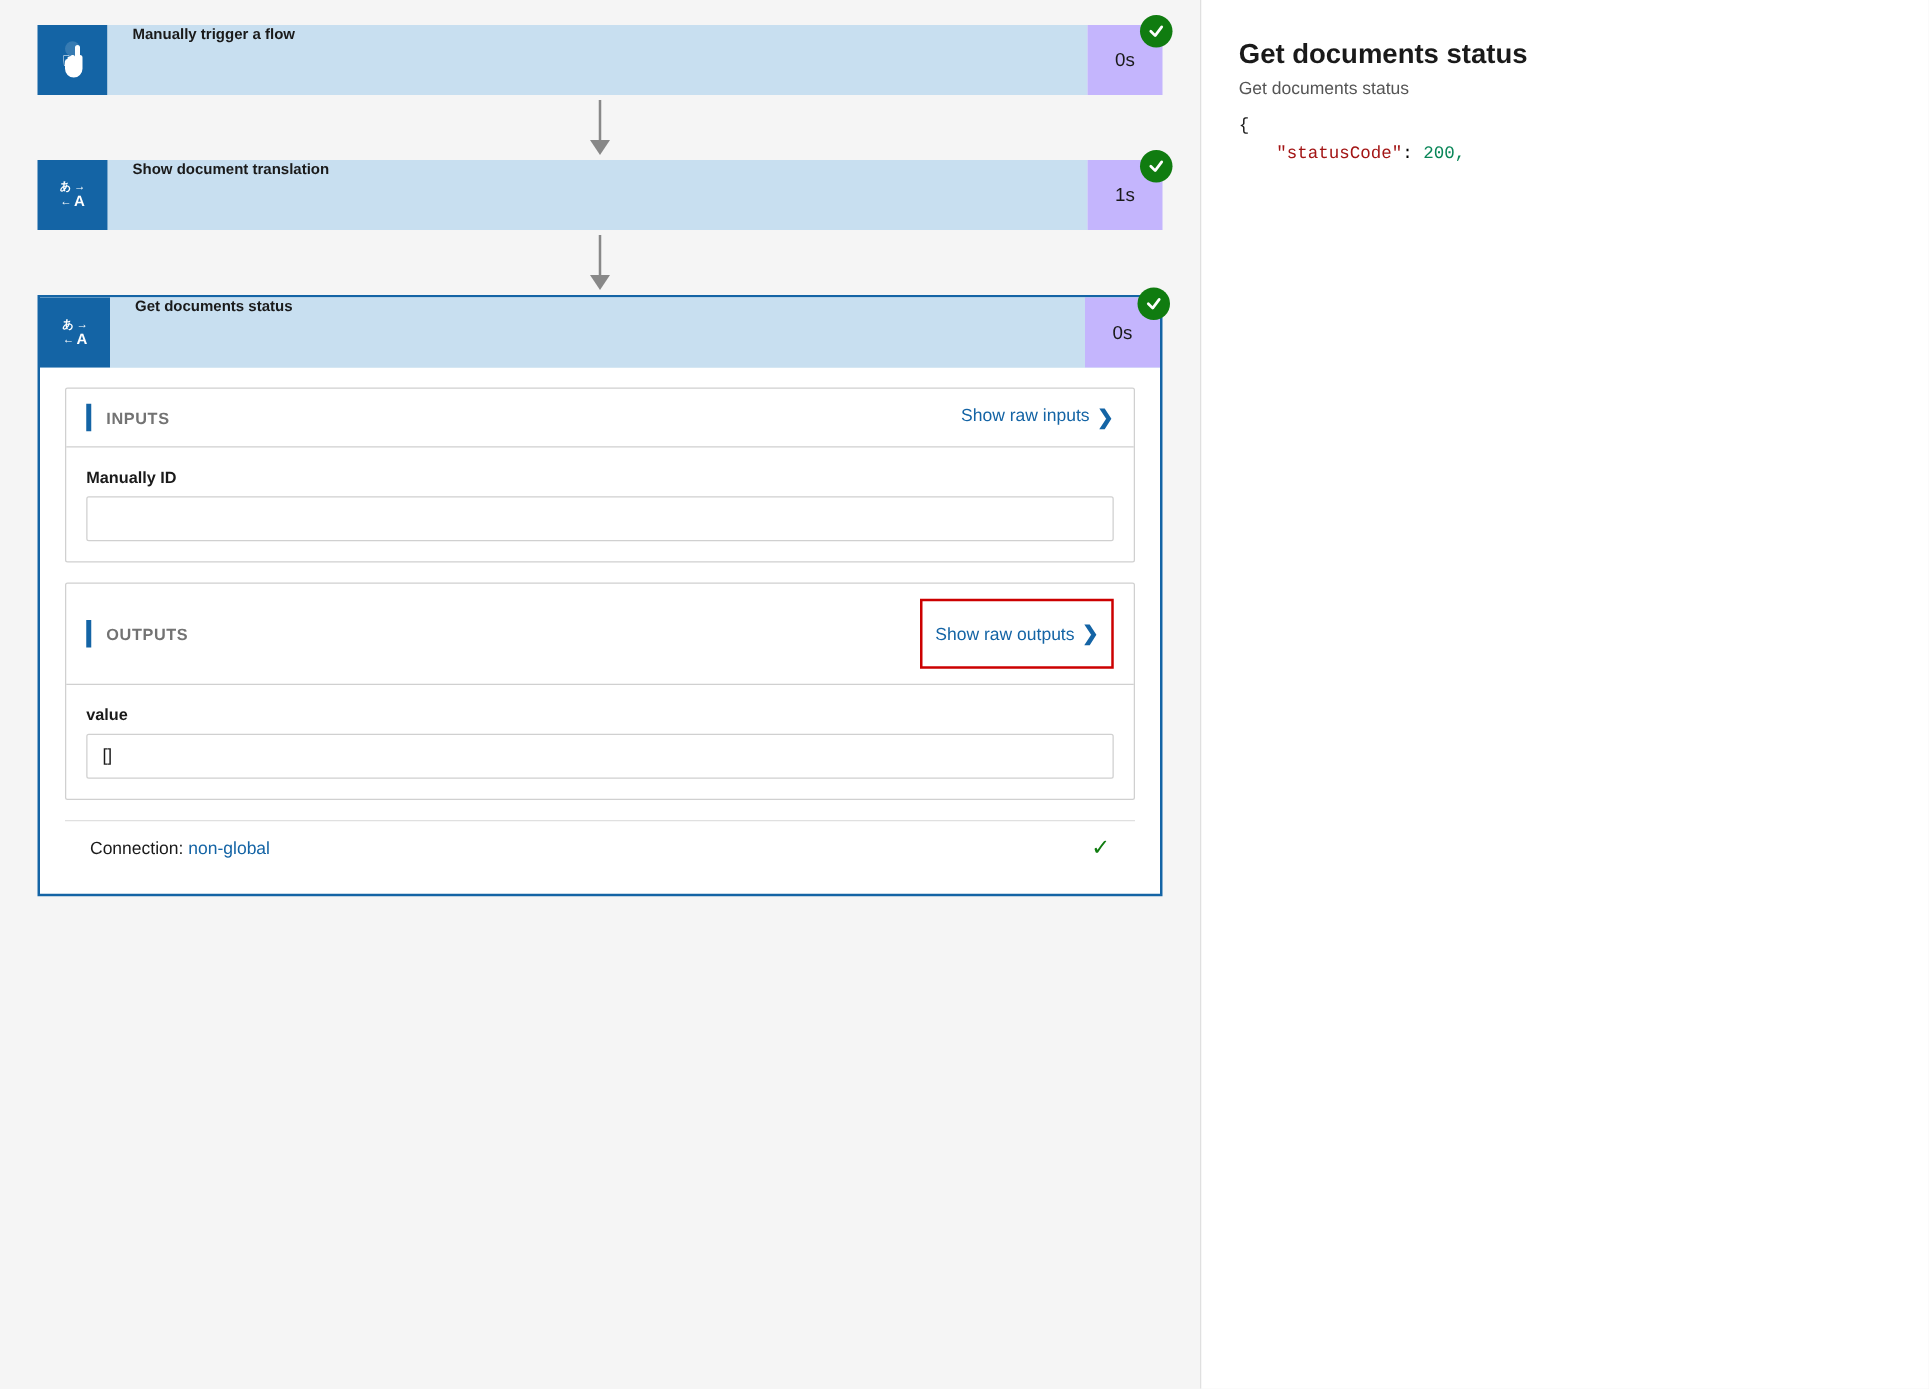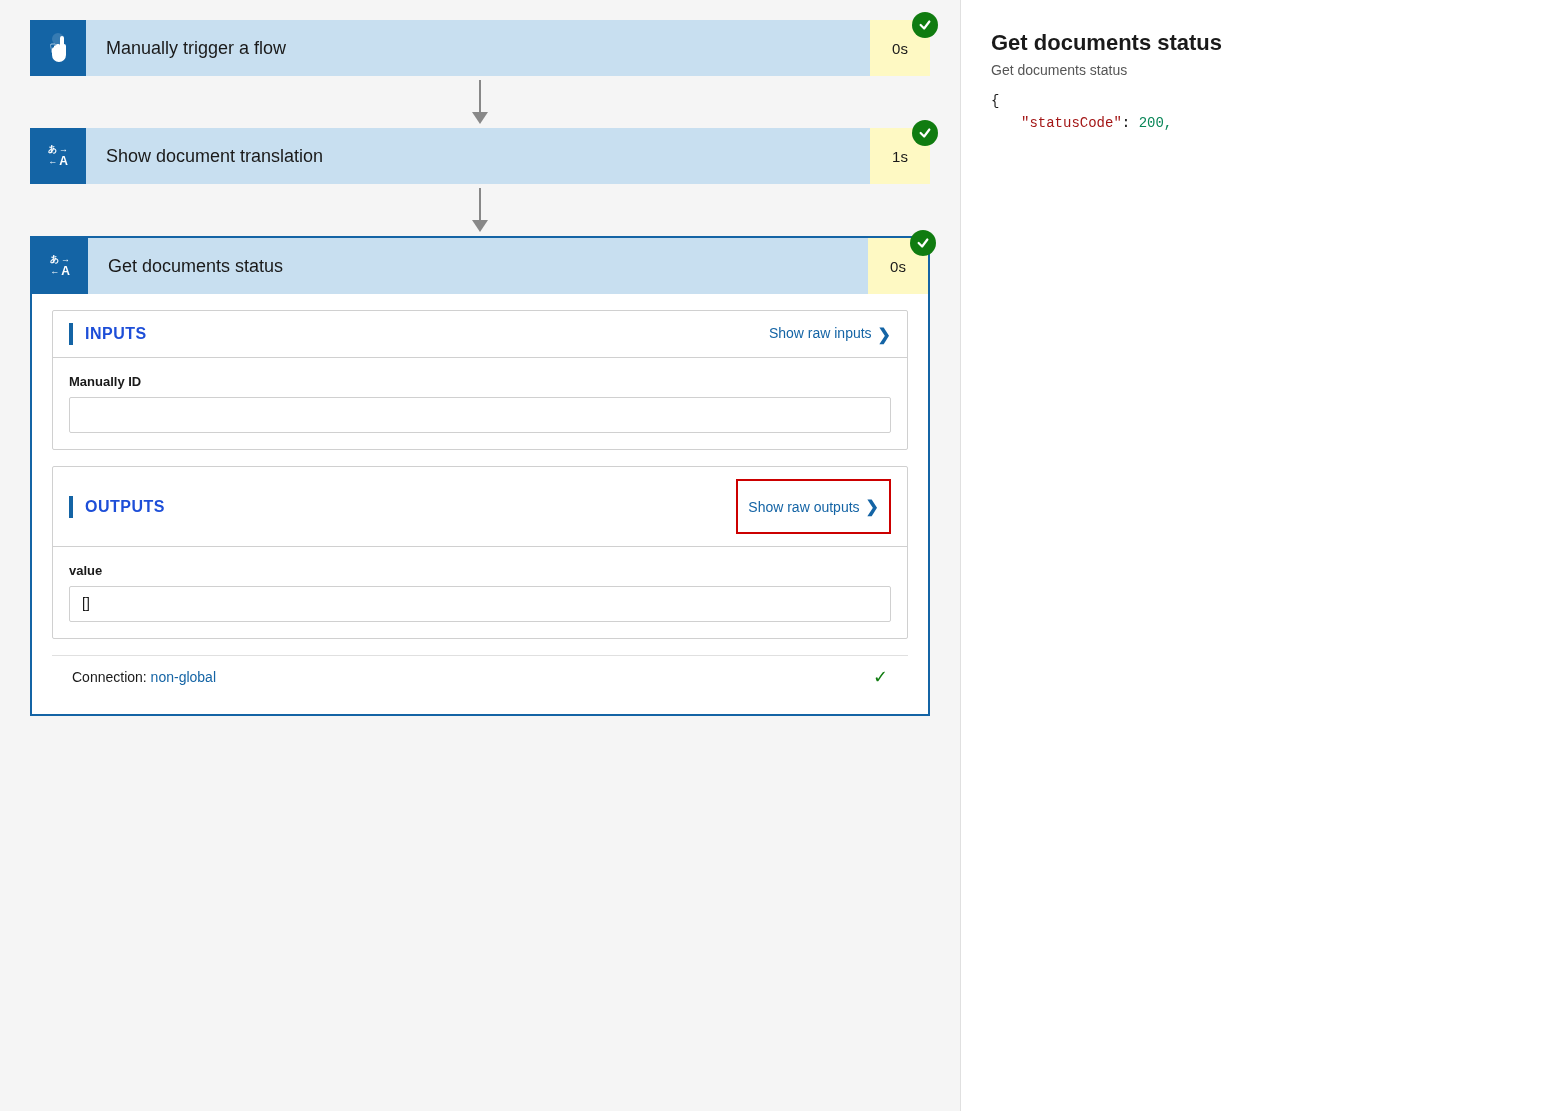--- a/index.html
+++ b/index.html
@@ -54,29 +54,29 @@
       width: 32px;
       height: 32px;
       fill: white;
     }
 
     .step-body {
       flex: 1;
       background: #c8dff0;
       height: 56px;
       display: flex;
-      align-items: center;
+      align-items: flex-start;
       padding: 0 20px;
-      font-size: 18px;
-      color: #1a1a1a;
-      font-weight: 400;
+      font-size: 12px;
+      color: #1a1a1a;
+      font-weight: 700;
     }
 
     .step-duration {
-      background: #fef9c3;
+      background: #c4b5fd;
       height: 56px;
       width: 60px;
       display: flex;
       align-items: center;
       justify-content: center;
       font-size: 15px;
       color: #1a1a1a;
       flex-shrink: 0;
     }
 
@@ -167,23 +167,23 @@
     }
 
     .section-accent-bar {
       width: 4px;
       height: 22px;
       background: #1464a5;
       margin-right: 12px;
     }
 
     .section-title {
-      font-size: 16px;
+      font-size: 13px;
       font-weight: 700;
-      color: #1d4ed8;
+      color: #737373;
       letter-spacing: 0.5px;
     }
 
     .show-raw-btn {
       display: flex;
       align-items: flex-start;
       gap: 6px;
       color: #1464a5;
       font-size: 14px;
       cursor: pointer;

